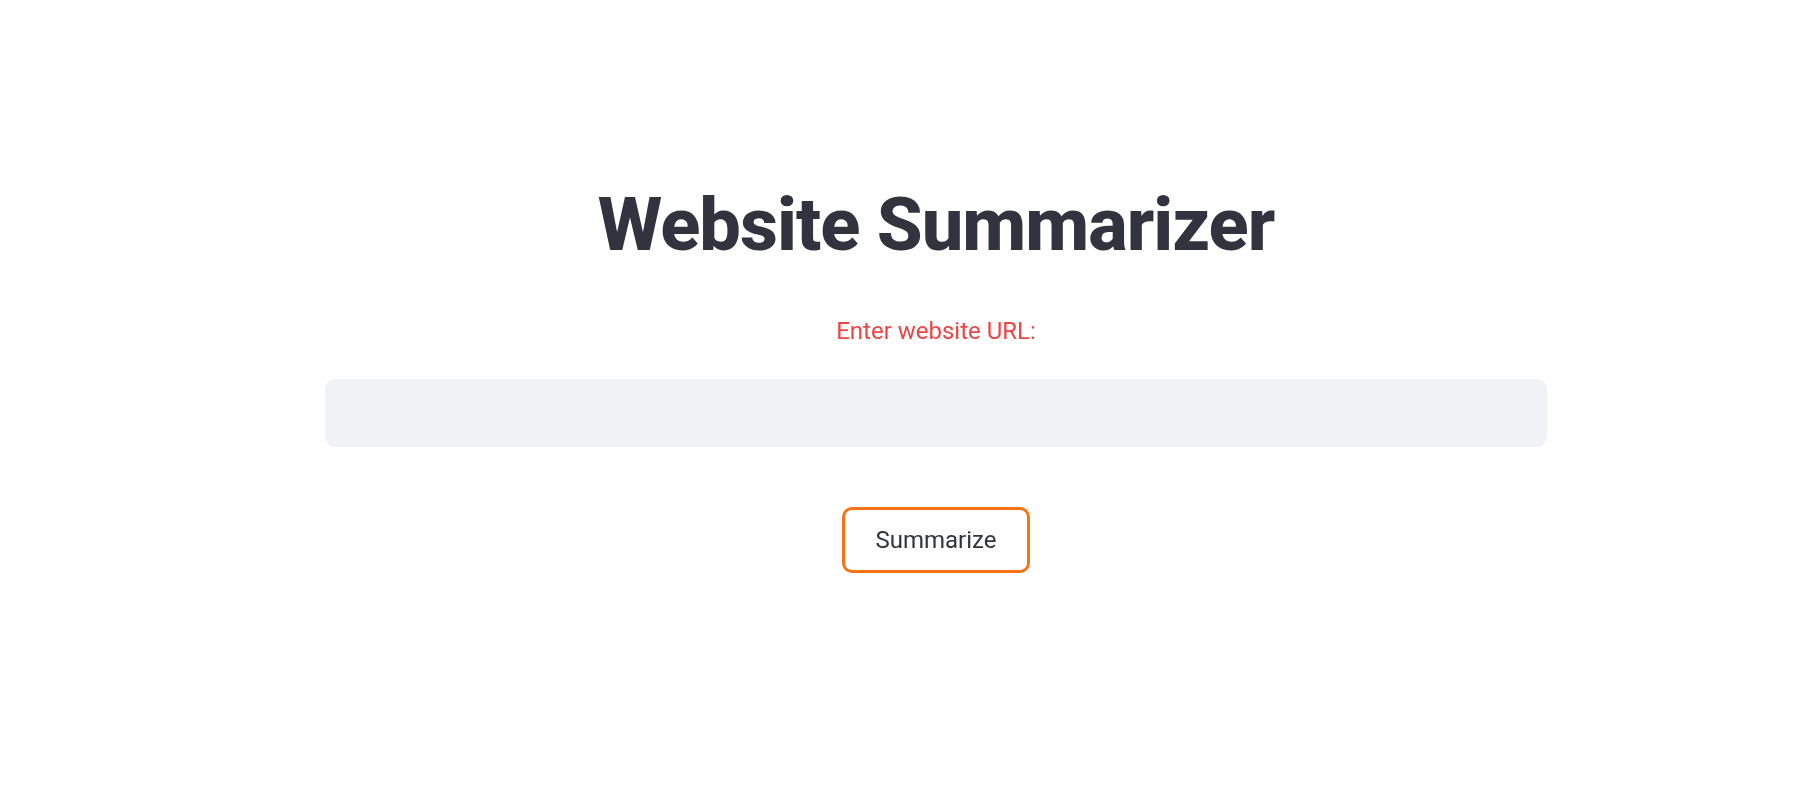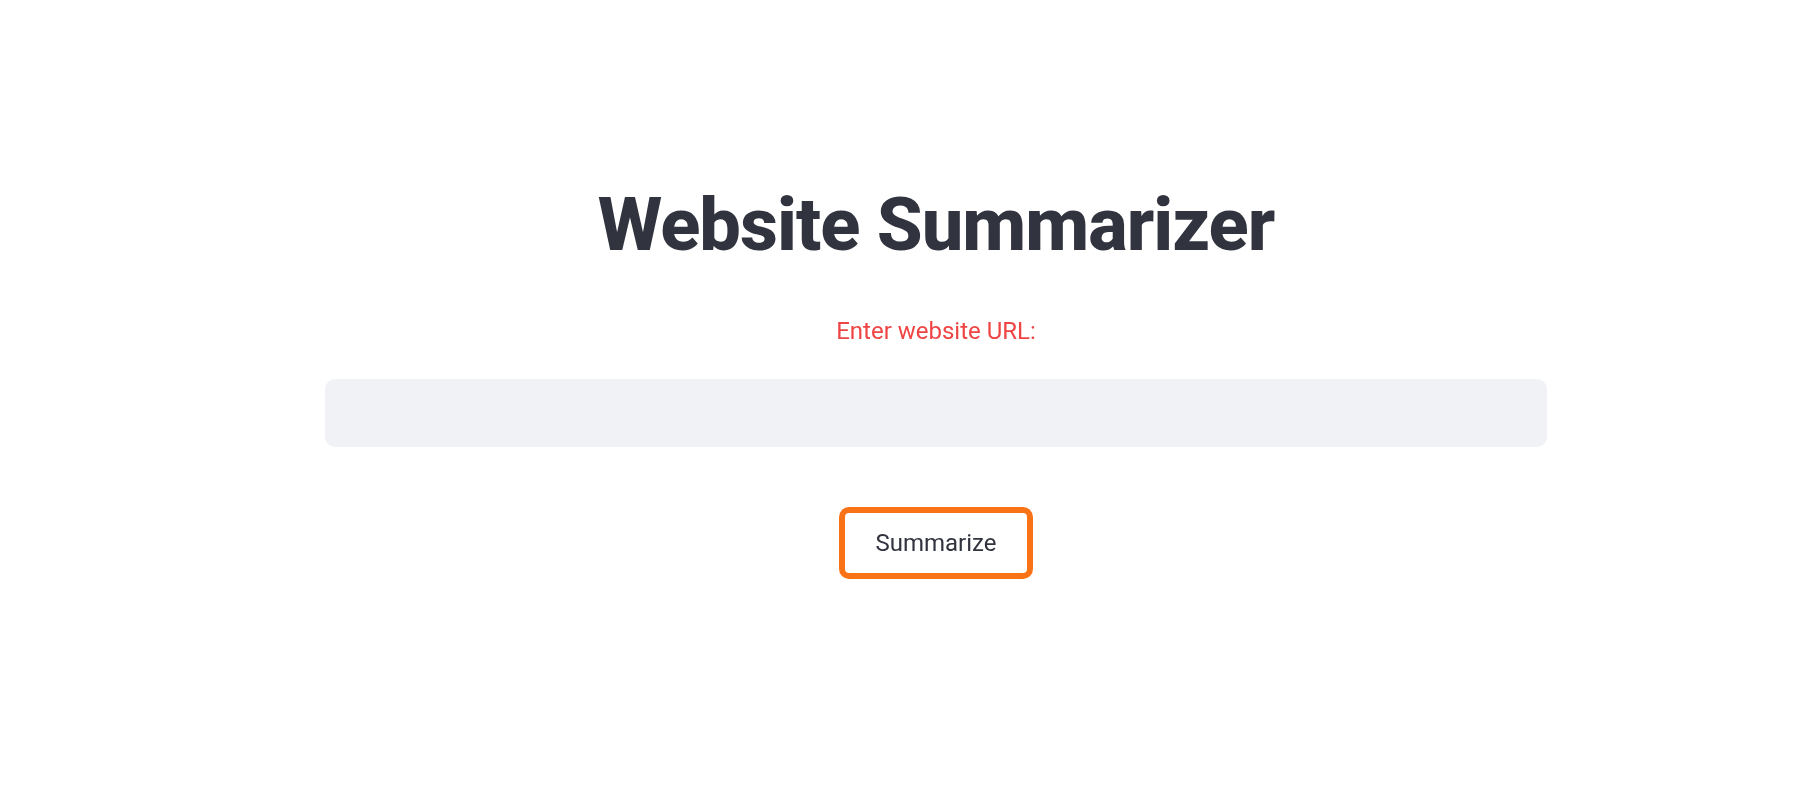--- a/index.html
+++ b/index.html
@@ -45,21 +45,21 @@
       outline: none;
       margin-bottom: 28px;
     }
     .summarize-btn {
       display: inline-block;
       padding: 16px 30px;
       font-size: 24px;
       font-weight: 400;
       color: #31333f;
       background: #ffffff;
-      border: 6px solid #f97316;
+      border: 3px solid #f97316;
       border-radius: 10px;
       cursor: pointer;
       font-family: inherit;
     }
   </style>
 </head>
 <body>
 
 <div class="container">
   <h1 class="title">Website Summarizer</h1>

